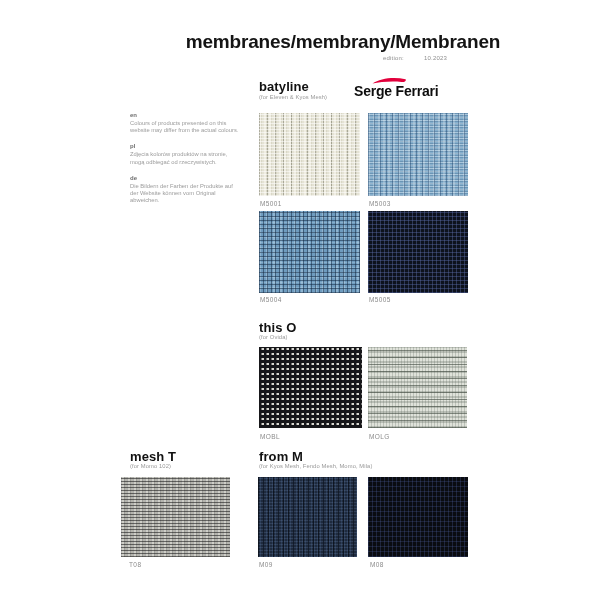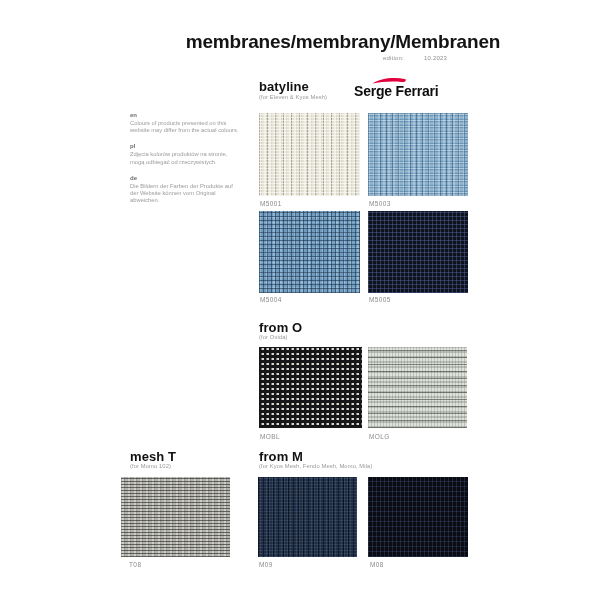--- a/index.html
+++ b/index.html
@@ -87,21 +87,21 @@
   <div class="swatch tex-m5001" style="left:259px;top:113px;width:101px;height:83px;"></div>
   <div class="swatch tex-m5003" style="left:368px;top:113px;width:100px;height:83px;"></div>
   <div class="abs swatch-code" style="left:260px;top:200px;">M5001</div>
   <div class="abs swatch-code" style="left:369px;top:200px;">M5003</div>
 
   <div class="swatch tex-m5004" style="left:259px;top:211px;width:101px;height:82px;"></div>
   <div class="swatch tex-m5005" style="left:368px;top:211px;width:100px;height:82px;"></div>
   <div class="abs swatch-code" style="left:260px;top:296px;">M5004</div>
   <div class="abs swatch-code" style="left:369px;top:296px;">M5005</div>
 
-  <div class="abs sec-title" style="left:259px;top:320px;">from O</div>
+  <div class="abs sec-title" style="left:259px;top:320px;">this O</div>
   <div class="abs sec-sub" style="left:259px;top:334px;">(for Ovida)</div>
   <div class="swatch tex-mobl" style="left:259px;top:347px;width:103px;height:81px;"></div>
   <div class="swatch tex-molg" style="left:368px;top:347px;width:99px;height:81px;"></div>
   <div class="abs swatch-code" style="left:260px;top:433px;">MOBL</div>
   <div class="abs swatch-code" style="left:369px;top:433px;">MOLG</div>
 
   <div class="abs sec-title" style="left:130px;top:449px;text-align:right;">mesh T</div>
   <div class="abs sec-sub" style="left:130px;top:463px;">(for Momo 102)</div>
   <div class="swatch tex-t08" style="left:121px;top:477px;width:109px;height:80px;"></div>
   <div class="abs swatch-code" style="left:129px;top:561px;">T08</div>

